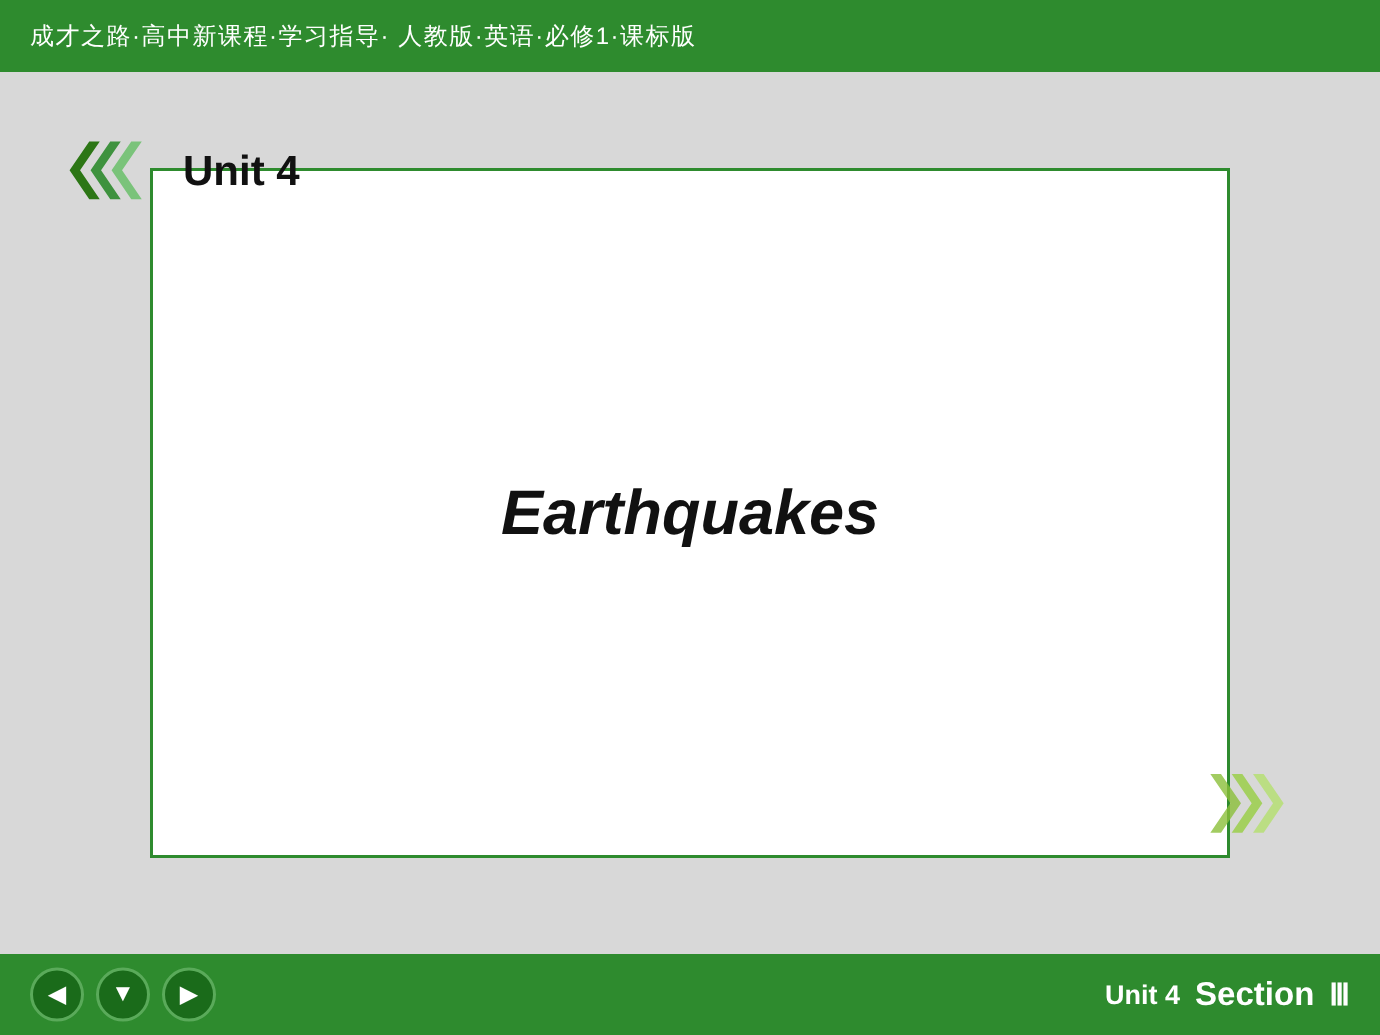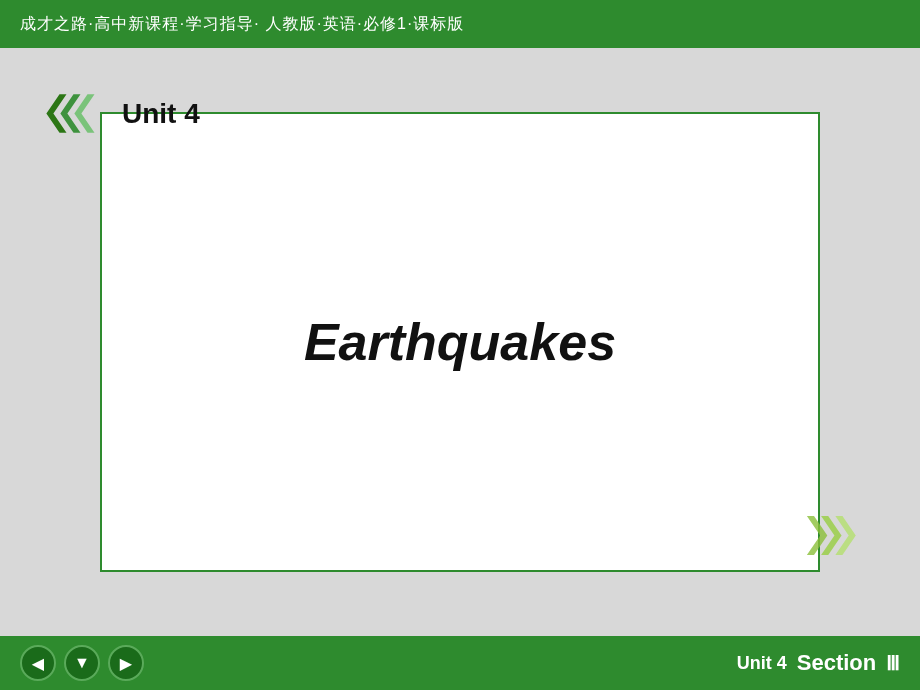--- a/index.html
+++ b/index.html
@@ -91,21 +91,21 @@
 
     
     .main-title-area {
       flex: 1;
       display: flex;
       align-items: center;
       justify-content: center;
     }
 
     .earthquakes-title {
-      font-size: 52px;
+      font-size: 42px;
       font-weight: bold;
       color: #111;
       font-style: italic;
     }
 
     
     .right-chevrons-svg {
       width: 80px;
       height: 60px;
     }

